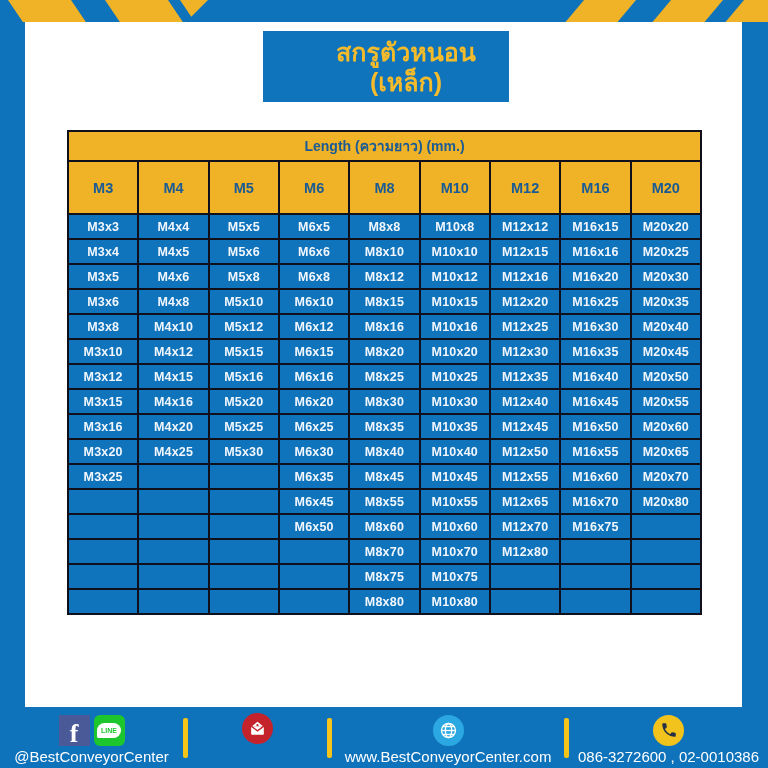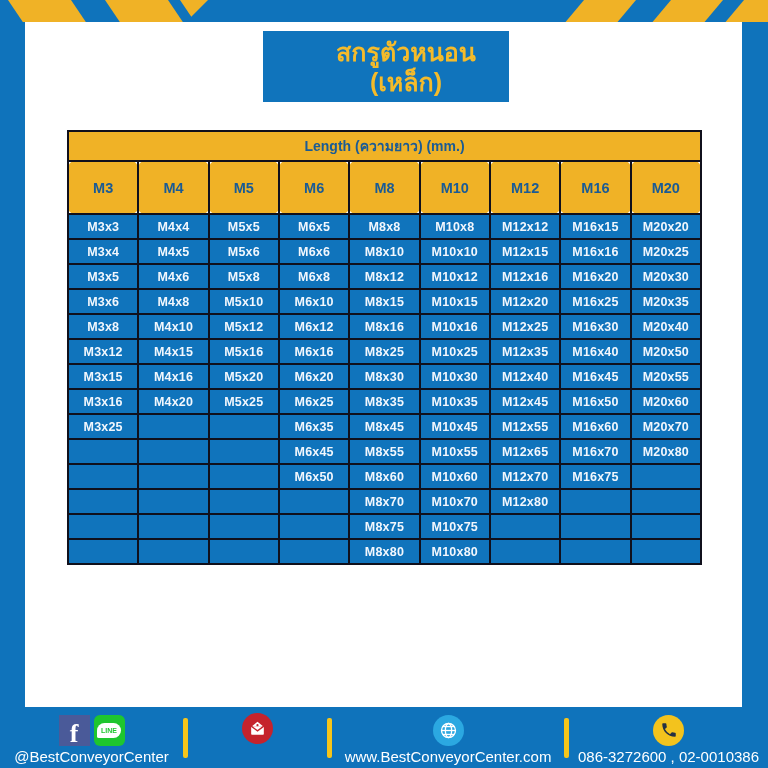--- a/index.html
+++ b/index.html
@@ -33,21 +33,21 @@
   .title-box { position:absolute; left:263px; top:31px; width:246px; height:71px;
     background:var(--cellblue); display:flex; flex-direction:column; align-items:center; justify-content:center;
     z-index:6;padding-left:40px; }
   .title-box .t { color:var(--titleyellow); font-weight:bold; font-size:25px; line-height:1.2; text-align:center; }
 
   
   .tbl-wrap { position:absolute; left:67px; top:118px; z-index:6;margin-top:12px; }
   table { border-collapse:collapse; table-layout:fixed; width:635px; }
   th,td { border:2px solid var(--border); text-align:center; vertical-align:middle; overflow:hidden; }
   .len-row th { height:30px; background:var(--yellow); color:var(--headtext); font-size:14px; font-weight:bold; }
-  .m-row  th { height:53px; background:var(--yellow); color:var(--headtext); font-size:14.5px; font-weight:bold;border-radius:7px; }
+  .m-row  th { height:53px; background:var(--yellow); color:var(--headtext); font-size:14.5px; font-weight:bold; }
   tbody td { height:25px; background:var(--cellblue); color:#f2f7fd; font-size:12.5px; font-weight:bold;
     letter-spacing:.2px; }
 
   
   .footer { position:absolute; left:0; bottom:0; width:768px; height:61px; background:var(--blue);
     display:flex; align-items:stretch; z-index:5; }
   .f-sec { display:flex; flex-direction:column; align-items:center; justify-content:flex-start; padding-top:6px; }
   .f-sec .icons { display:flex; gap:4px; align-items:center; height:34px; }
   .f-label { color:#ffffff; font-weight:normal; font-size:15px; white-space:nowrap; margin-top:1px; }
   .f-div { width:5px; height:40px; background:var(--divider); border-radius:2px; align-self:center; }
@@ -159,20 +159,31 @@
             <td>M4x10</td>
             <td>M5x12</td>
             <td>M6x12</td>
             <td>M8x16</td>
             <td>M10x16</td>
             <td>M12x25</td>
             <td>M16x30</td>
             <td>M20x40</td>
           </tr>
           <tr>
+            <td>M3x10</td>
+            <td>M4x12</td>
+            <td>M5x15</td>
+            <td>M6x15</td>
+            <td>M8x20</td>
+            <td>M10x20</td>
+            <td>M12x30</td>
+            <td>M16x35</td>
+            <td>M20x45</td>
+          </tr>
+          <tr>
             <td>M3x12</td>
             <td>M4x15</td>
             <td>M5x16</td>
             <td>M6x16</td>
             <td>M8x25</td>
             <td>M10x25</td>
             <td>M12x35</td>
             <td>M16x40</td>
             <td>M20x50</td>
           </tr>
@@ -190,20 +201,31 @@
           <tr>
             <td>M3x16</td>
             <td>M4x20</td>
             <td>M5x25</td>
             <td>M6x25</td>
             <td>M8x35</td>
             <td>M10x35</td>
             <td>M12x45</td>
             <td>M16x50</td>
             <td>M20x60</td>
+          </tr>
+          <tr>
+            <td>M3x20</td>
+            <td>M4x25</td>
+            <td>M5x30</td>
+            <td>M6x30</td>
+            <td>M8x40</td>
+            <td>M10x40</td>
+            <td>M12x50</td>
+            <td>M16x55</td>
+            <td>M20x65</td>
           </tr>
           <tr>
             <td>M3x25</td>
             <td></td>
             <td></td>
             <td>M6x35</td>
             <td>M8x45</td>
             <td>M10x45</td>
             <td>M12x55</td>
             <td>M16x60</td>

